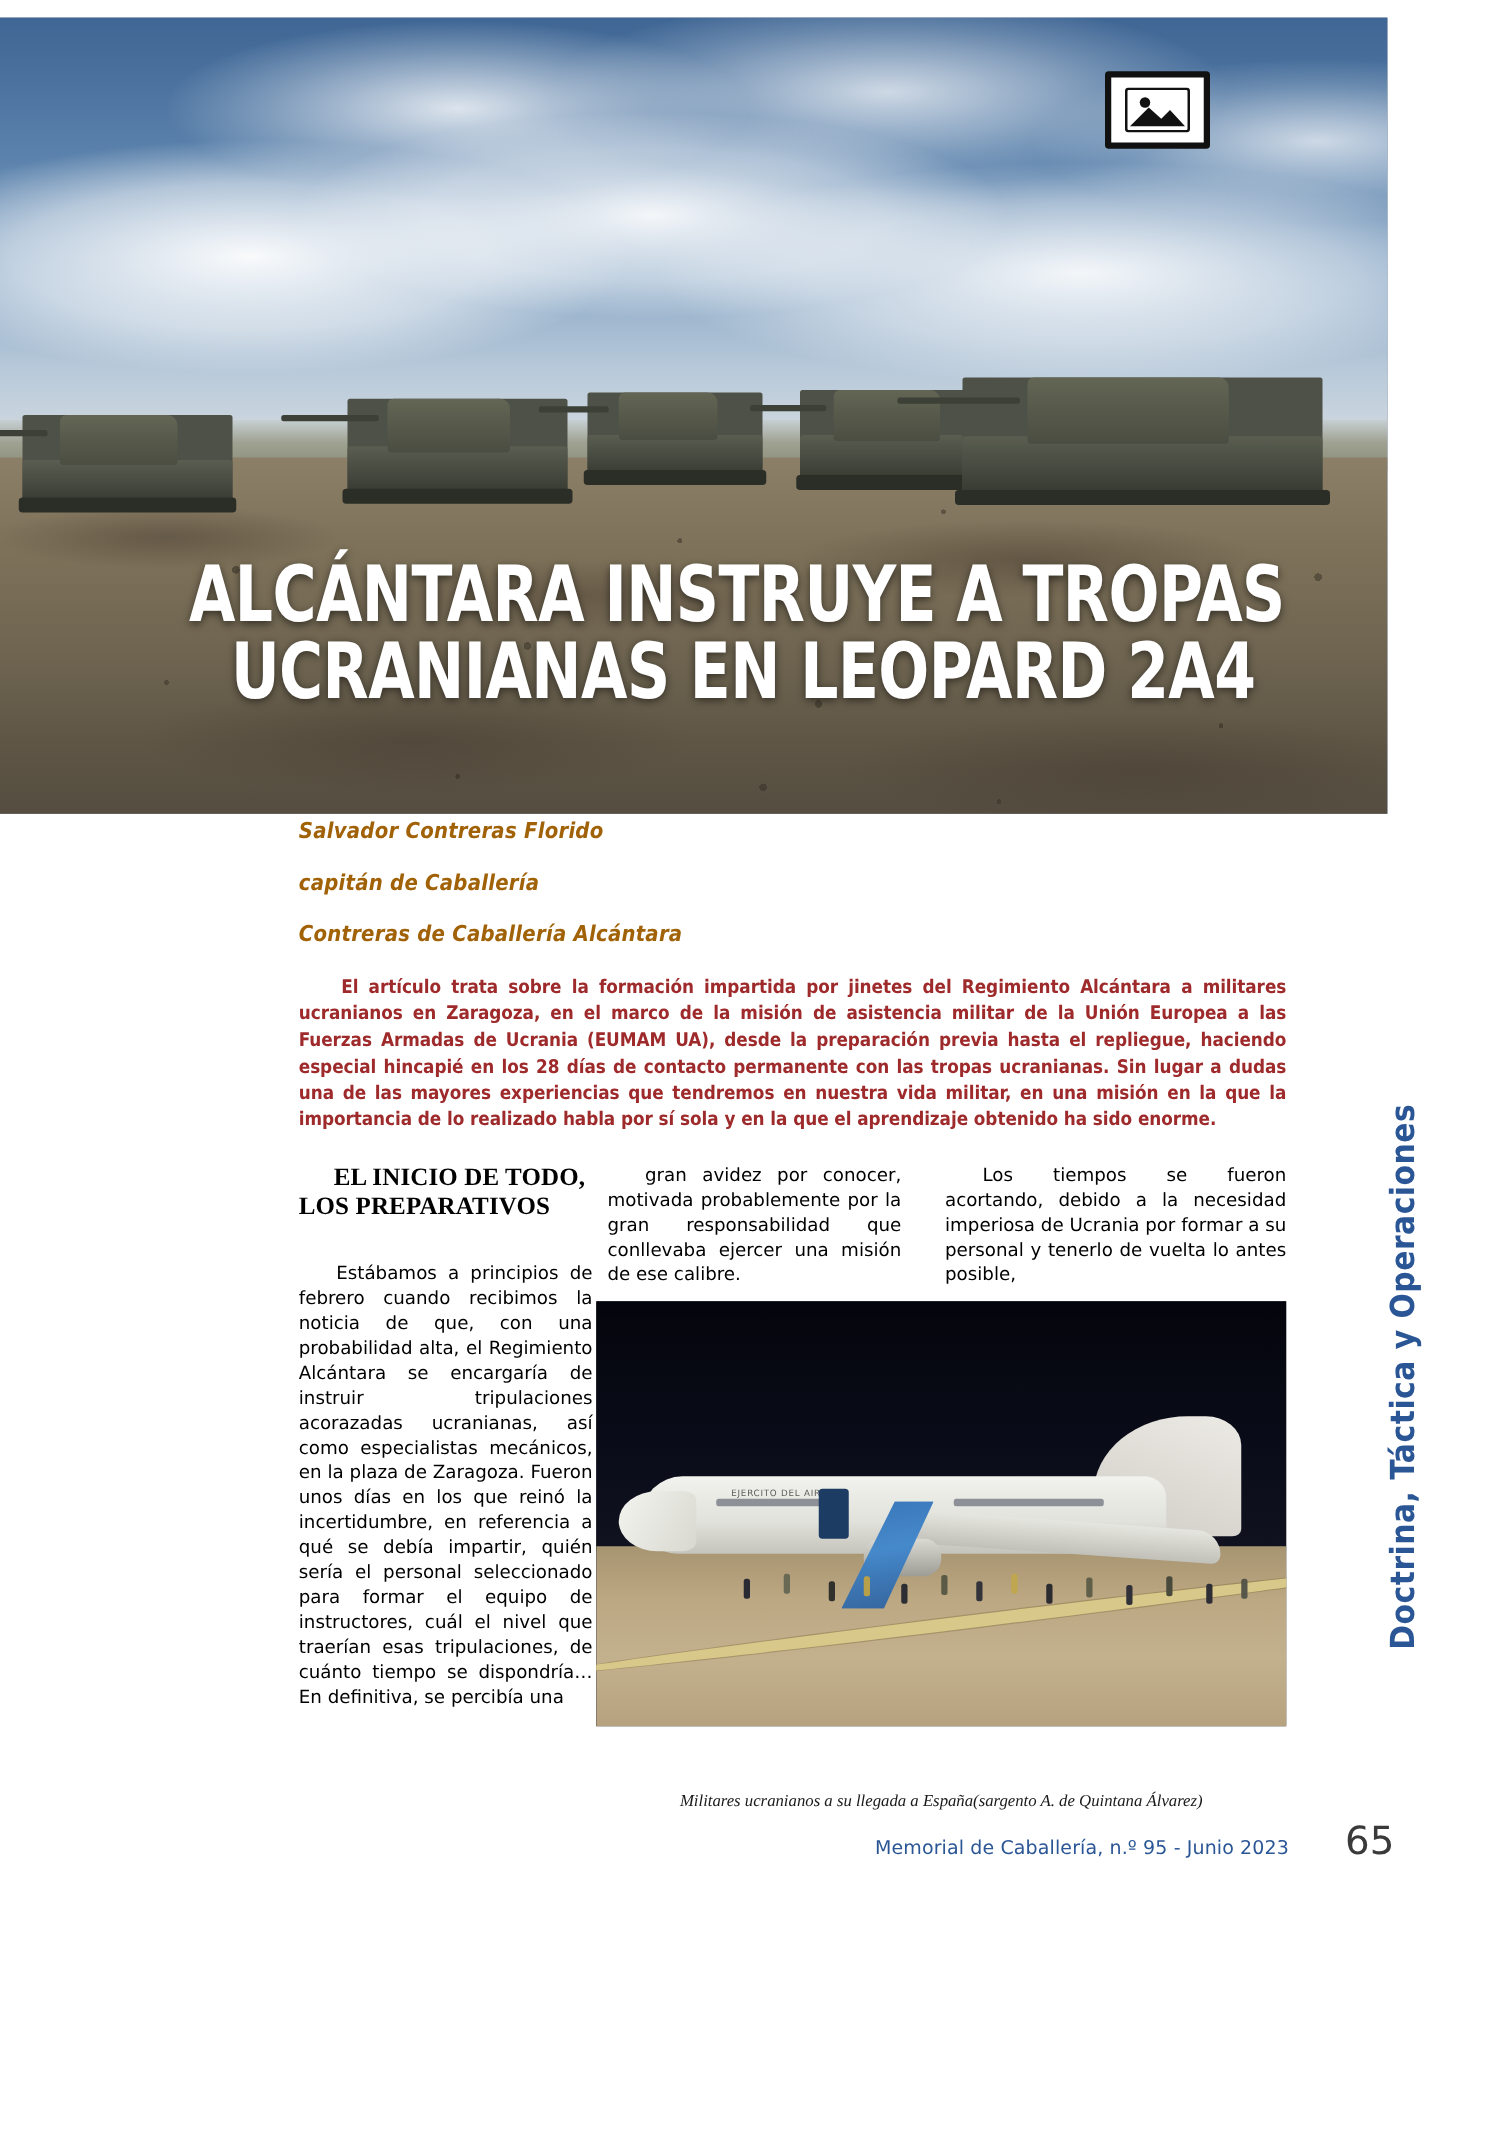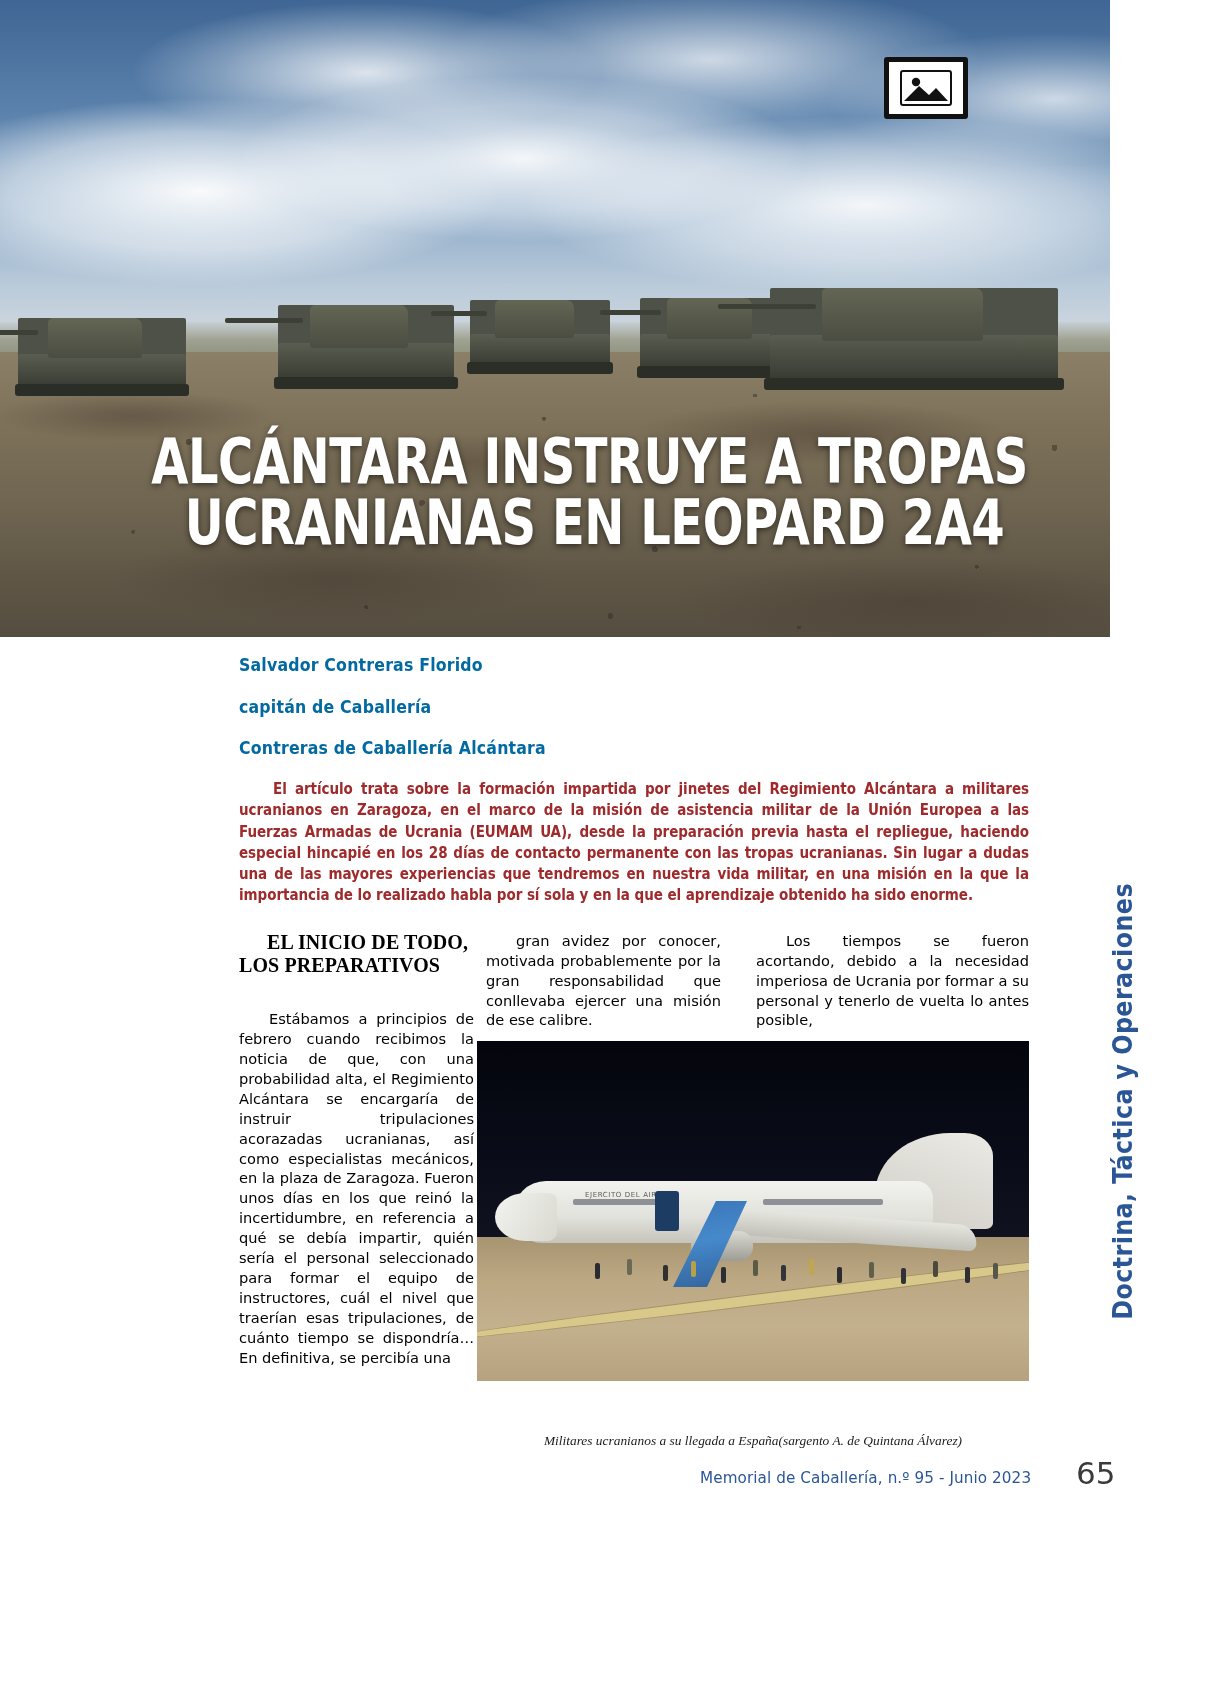--- a/index.html
+++ b/index.html
@@ -13,21 +13,21 @@
     height: 1708px;
     background: #ffffff;
     overflow: hidden;
     font-family: "Liberation Sans", sans-serif;
   }
 
   
   .hero {
     position: absolute;
     left: 0;
-    top: 0;
+    top: 14px;
     width: 1110px;
     height: 637px;
     overflow: hidden;
     background: #6b7d93;
   }
   .hero-sky {
     position: absolute;
     left: 0; top: 0;
     width: 100%;
     height: 330px;
@@ -159,22 +159,23 @@
   
   .content {
     position: absolute;
     left: 239px;
     top: 655px;
     width: 790px;
   }
   .byline {
     font-family: "DejaVu Sans Condensed", "Liberation Sans Narrow", "Liberation Sans", sans-serif;
     font-weight: 700;
+    font-style: italic;
     font-size: 17.5px;
-    color: #0369a1;
+    color: #a16207;
     letter-spacing: .2px;
     margin-bottom: 21px;
   }
   .byline:nth-of-type(1) { margin-bottom: 22px; }
 
   .abstract {
     color: #9e2a2b;
     font-family: "DejaVu Sans Condensed", "Liberation Sans Narrow", "Liberation Sans", sans-serif;
     font-weight: 700;
     font-size: 15px;

